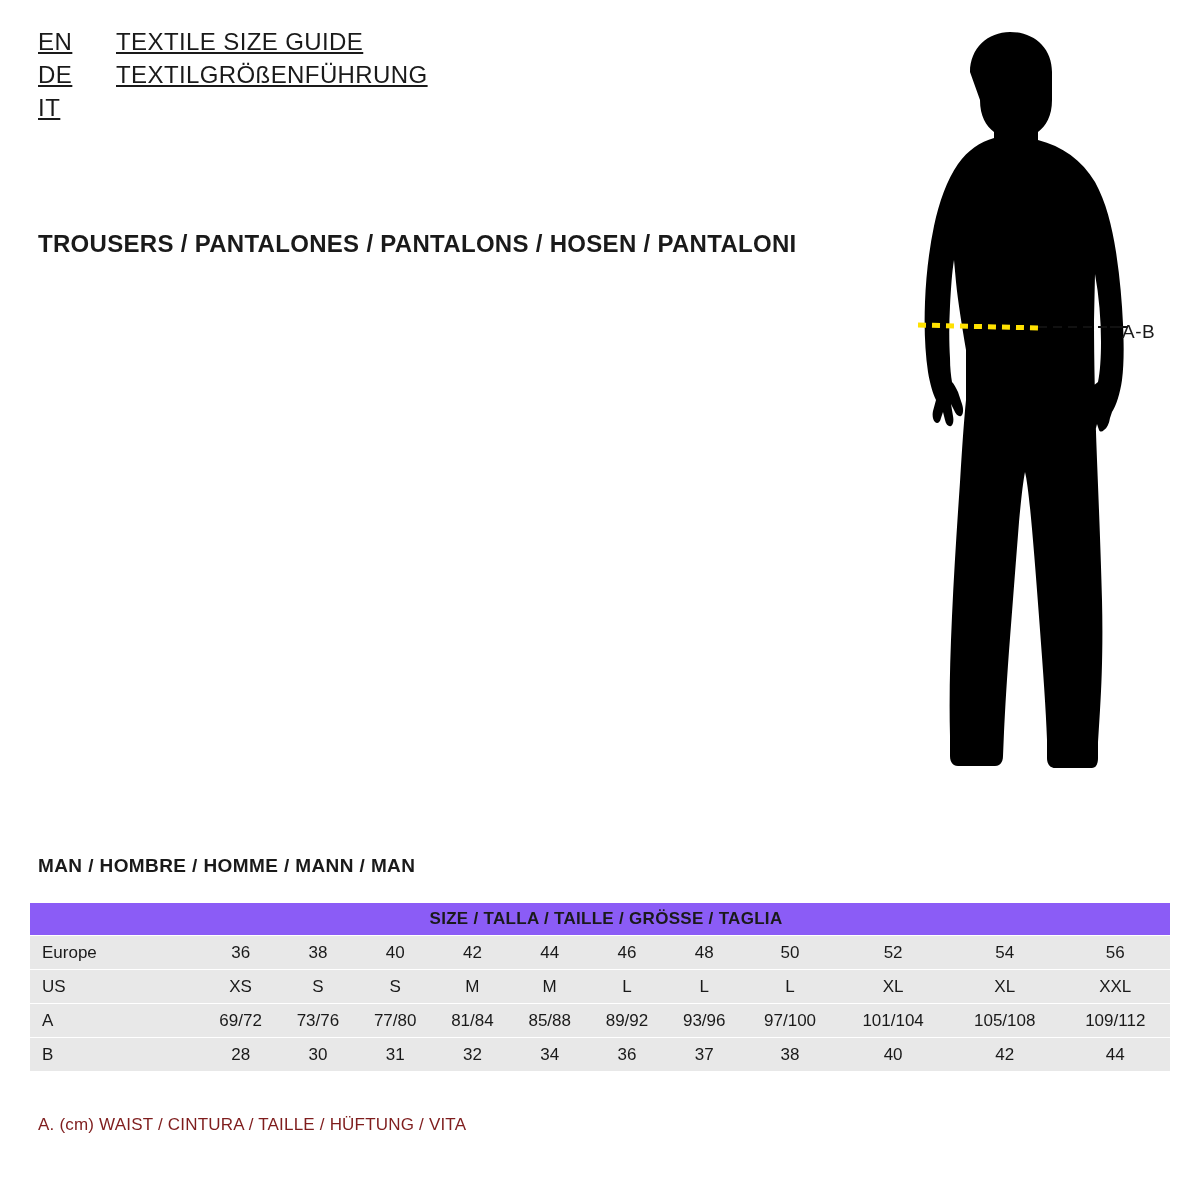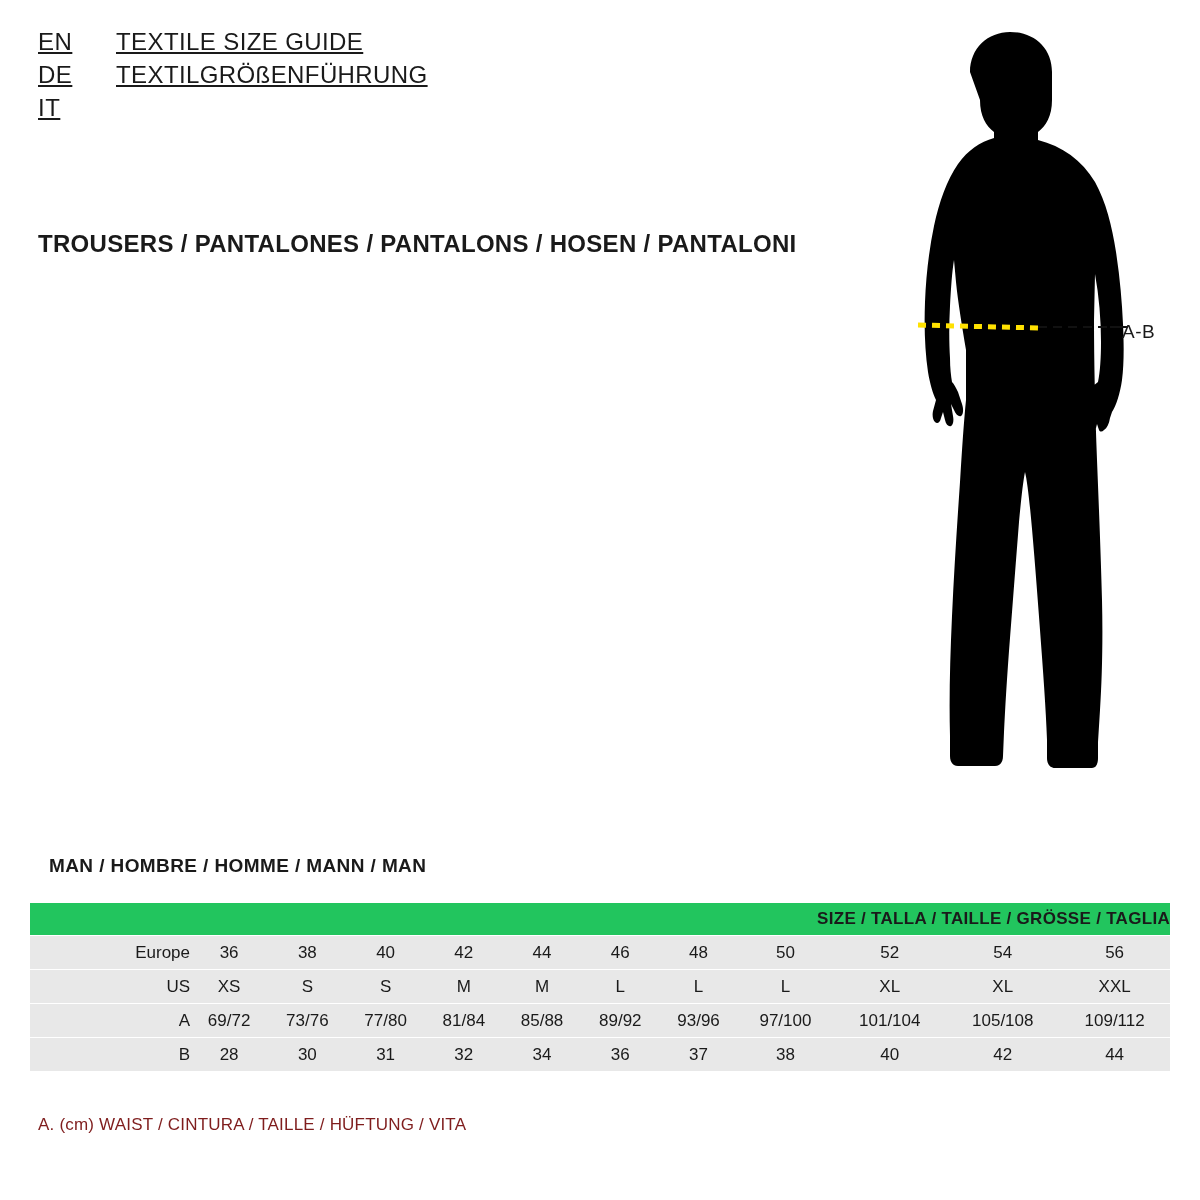--- a/index.html
+++ b/index.html
@@ -74,53 +74,53 @@
 
   
   .section-title {
     position: absolute;
     left: 38px;
     top: 855px;
     font-size: 19px;
     font-weight: bold;
     letter-spacing: 0.4px;
     color: #1a1a1a;
-    margin-left: 11px;
   }
 
   table.size-table {
     position: absolute;
     left: 30px;
     top: 903px;
     width: 1140px;
     border-collapse: collapse;
     font-size: 17px;
   }
   table.size-table th,
   table.size-table td {
     padding: 0;
     height: 33px;
     text-align: center;
     font-weight: normal;
     color: #1a1a1a;
     border-bottom: 1px solid #ffffff;
   }
   table.size-table th.header-cell {
-    background: #22c55e;
-    text-align: right;
+    background: #8b5cf6;
+    text-align: center;
     padding-left: 12px;
     font-weight: bold;
     letter-spacing: 0.3px;
     height: 32px;
   }
   table.size-table tr.data-row td {
     background: #e8e8e8;
   }
   table.size-table tr.data-row td.row-label {
-    text-align: right;
+    text-align: left;
+    padding-left: 12px;
     width: 160px;
   }
 
   .footnotes {
     position: absolute;
     left: 38px;
     top: 1110px;
     font-size: 17px;
     line-height: 30px;
     color: #7f1d1d;

